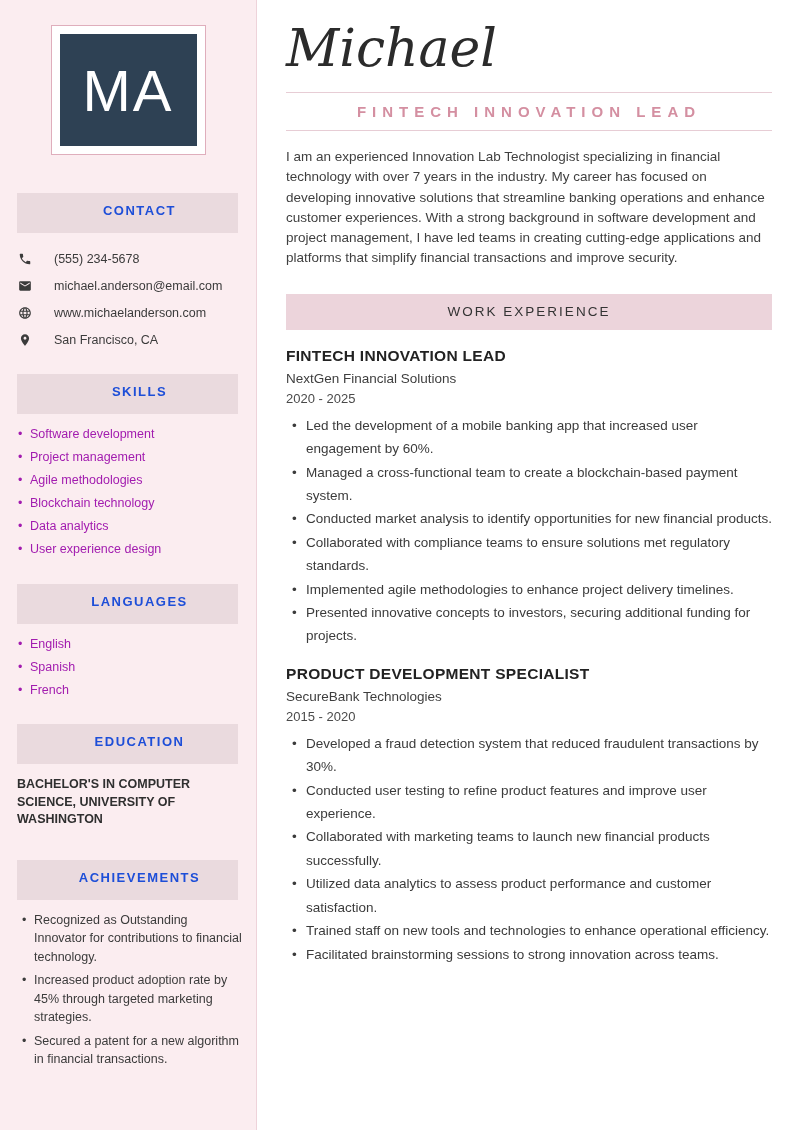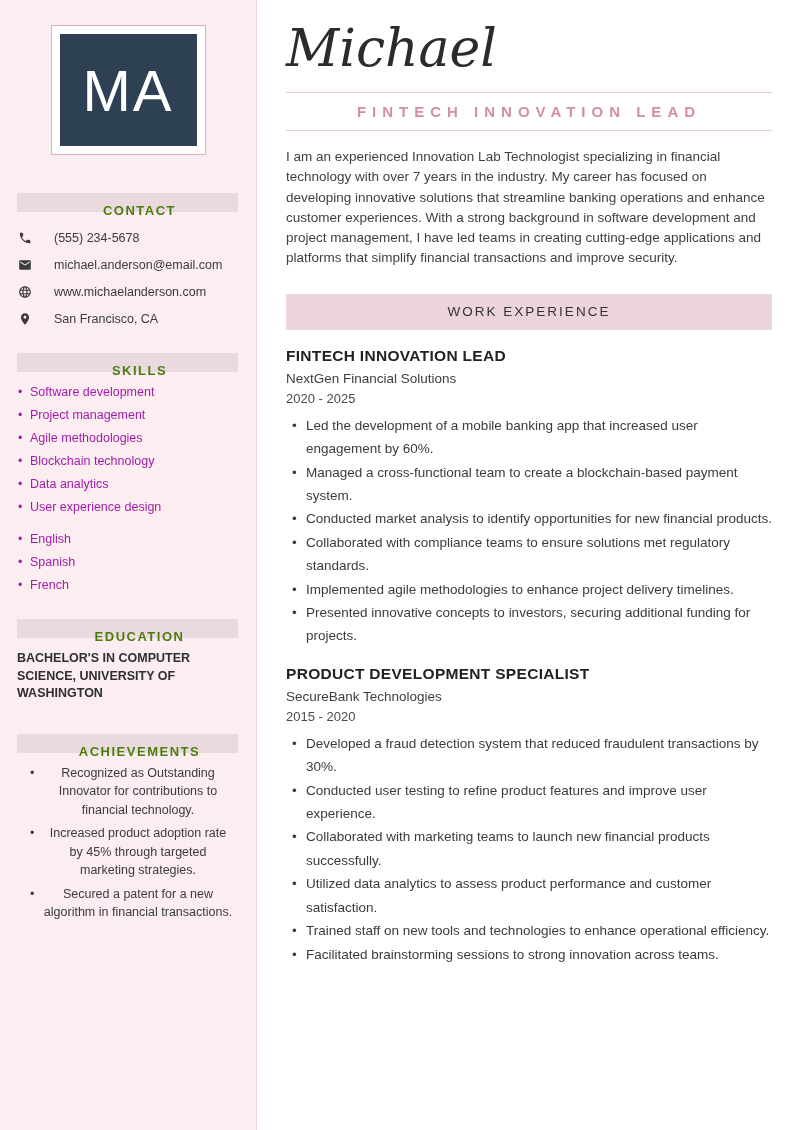--- a/index.html
+++ b/index.html
@@ -29,22 +29,22 @@
     margin:25px auto 0;width:155px;height:130px;
     background:#ffffff;border:1px solid #dfaebc;padding:8px;
   }
   .monogram-inner{
     width:100%;height:100%;background:var(--monogram-navy);
     color:#ffffff;display:flex;align-items:center;justify-content:center;
     font-size:58px;font-weight:400;letter-spacing:2px;
   }
   .band{
     background:var(--sidebar-band);
-    height:19px;line-height:36px;text-align:center;
-    font-weight:bold;font-size:13px;letter-spacing:1.5px;color:#4d7c0f;
+    height:40px;line-height:36px;text-align:center;
+    font-weight:bold;font-size:13px;letter-spacing:1.5px;color:#1d4ed8;
     margin:0 18px 0 17px;
     padding-left:24px;
   }
   .contact-section .band{margin-top:38px;}
   .contact-list{list-style:none;margin:12px 0 0;padding:0 12px 0 18px;}
   .contact-list li{
     display:flex;align-items:center;gap:22px;
     font-size:12.5px;min-height:27px;color:#3b3b3b;
   }
   .cicon{width:14px;height:14px;display:inline-flex;flex:0 0 14px;}
@@ -56,21 +56,21 @@
     font-size:12.5px;line-height:23px;color:#a21caf;
   }
   .side-list li::before{content:"•";position:absolute;left:0;top:0;}
   .languages-section .band{margin-top:23px;}
   .education-section .band{margin-top:22px;}
   .education-text{
     margin:12px 18px 0 17px;font-size:12.5px;font-weight:bold;
     line-height:17.5px;color:#2f2f2f;text-transform:uppercase;
   }
   .achievements-section .band{margin-top:31px;}
-  .achieve-list{list-style:none;margin:11px 12px 0;padding:0 10px 0 18px;text-align:center;}
+  .achieve-list{list-style:none;margin:11px 4px 0;padding:0 10px 0 18px;}
   .achieve-list li{
     position:relative;padding-left:12px;margin-bottom:5px;
     font-size:12.5px;line-height:18.5px;color:#3b3b3b;
   }
   .achieve-list li::before{content:"•";position:absolute;left:0;top:0;}
 
   
   .main{flex:1;padding:20px 28px 0 29px;}
   .first-name{
     font-family:"DejaVu Serif", serif;font-style:italic;
@@ -161,20 +161,21 @@
         <li>Software development</li>
         <li>Project management</li>
         <li>Agile methodologies</li>
         <li>Blockchain technology</li>
         <li>Data analytics</li>
         <li>User experience design</li>
       </ul>
     </section>
 
     <section class="languages-section">
+      <div class="band">LANGUAGES</div>
       <ul class="side-list">
         <li>English</li>
         <li>Spanish</li>
         <li>French</li>
       </ul>
     </section>
 
     <section class="education-section">
       <div class="band">EDUCATION</div>
       <div class="education-text">BACHELOR'S IN COMPUTER SCIENCE, UNIVERSITY OF WASHINGTON</div>

